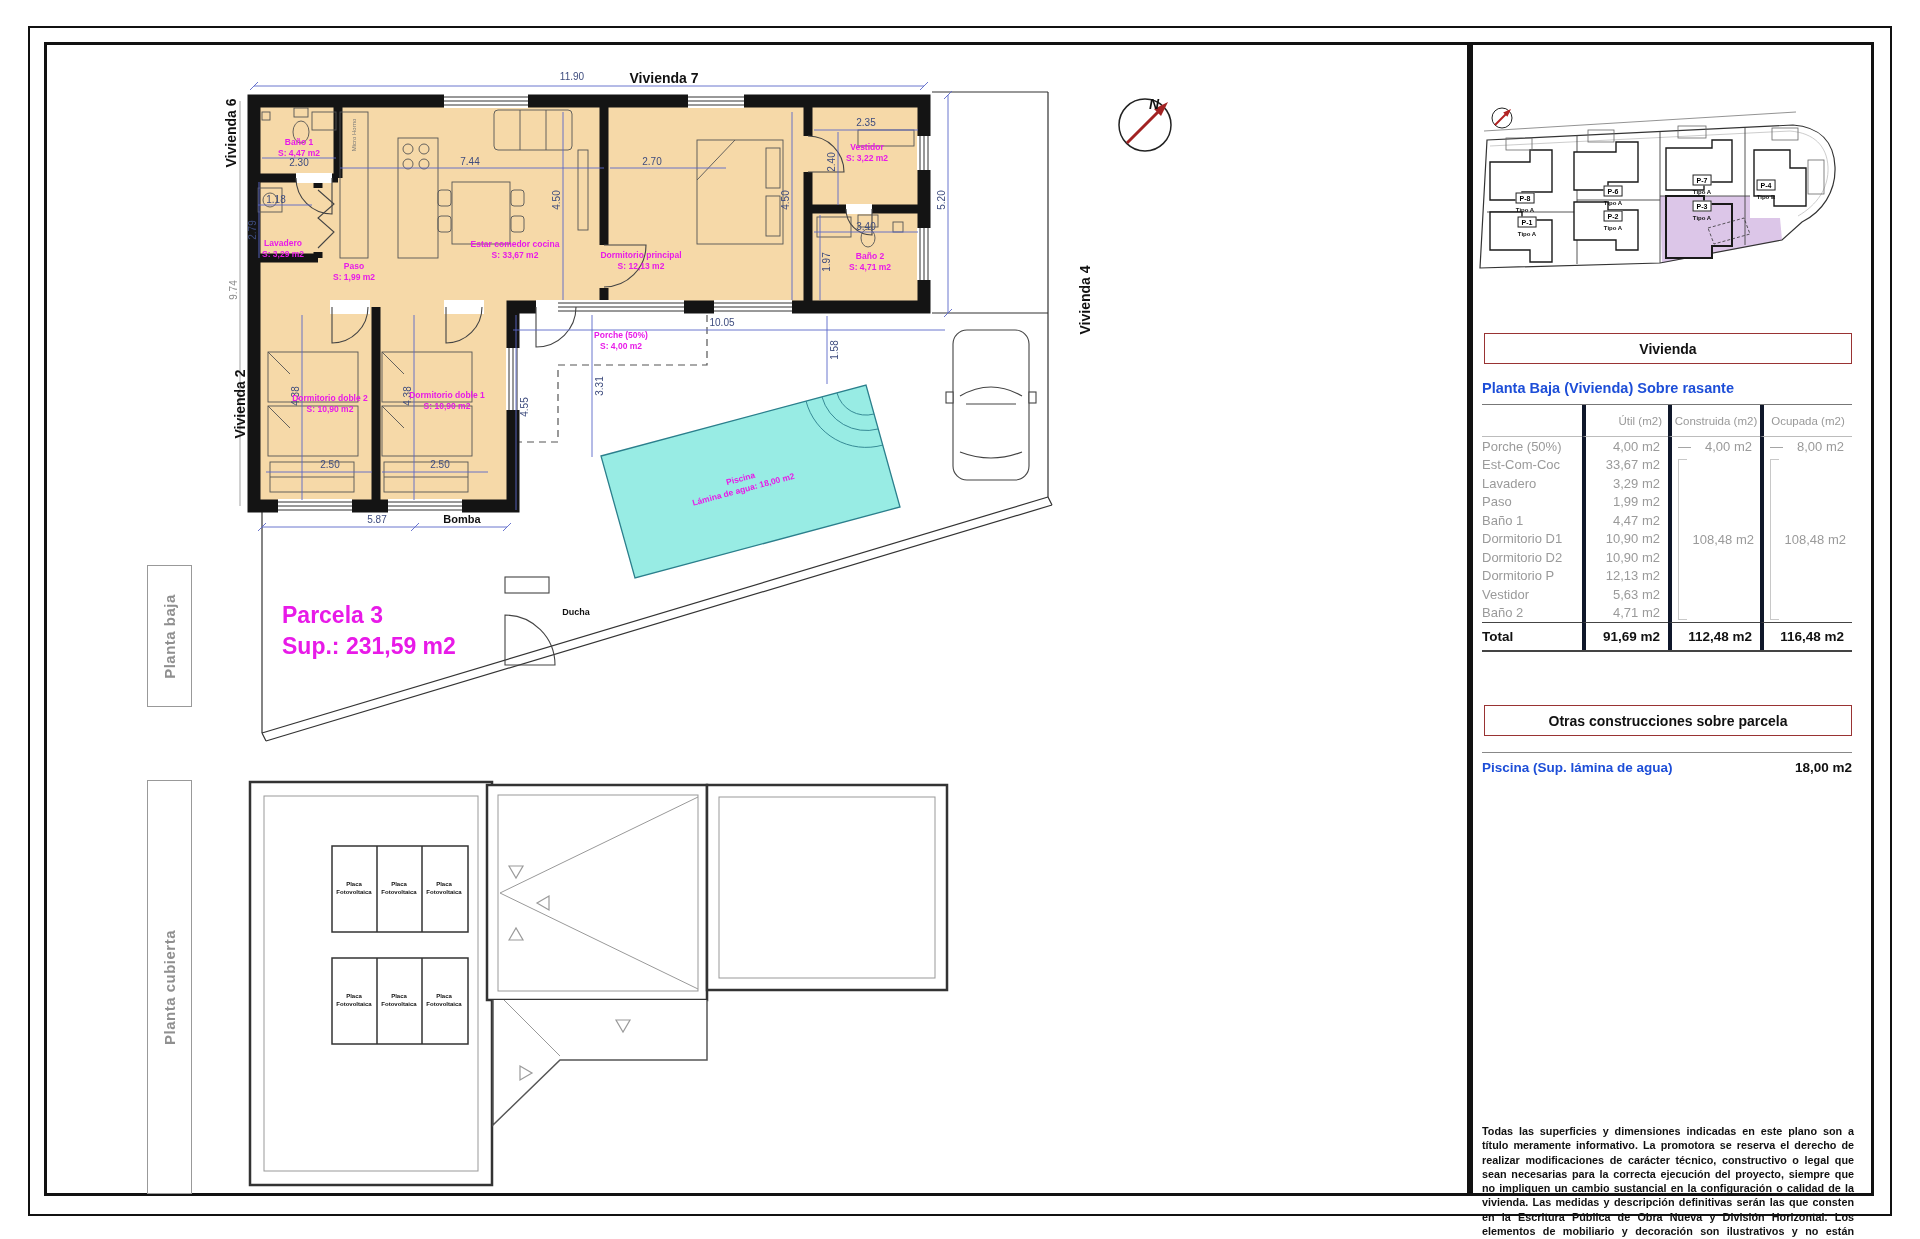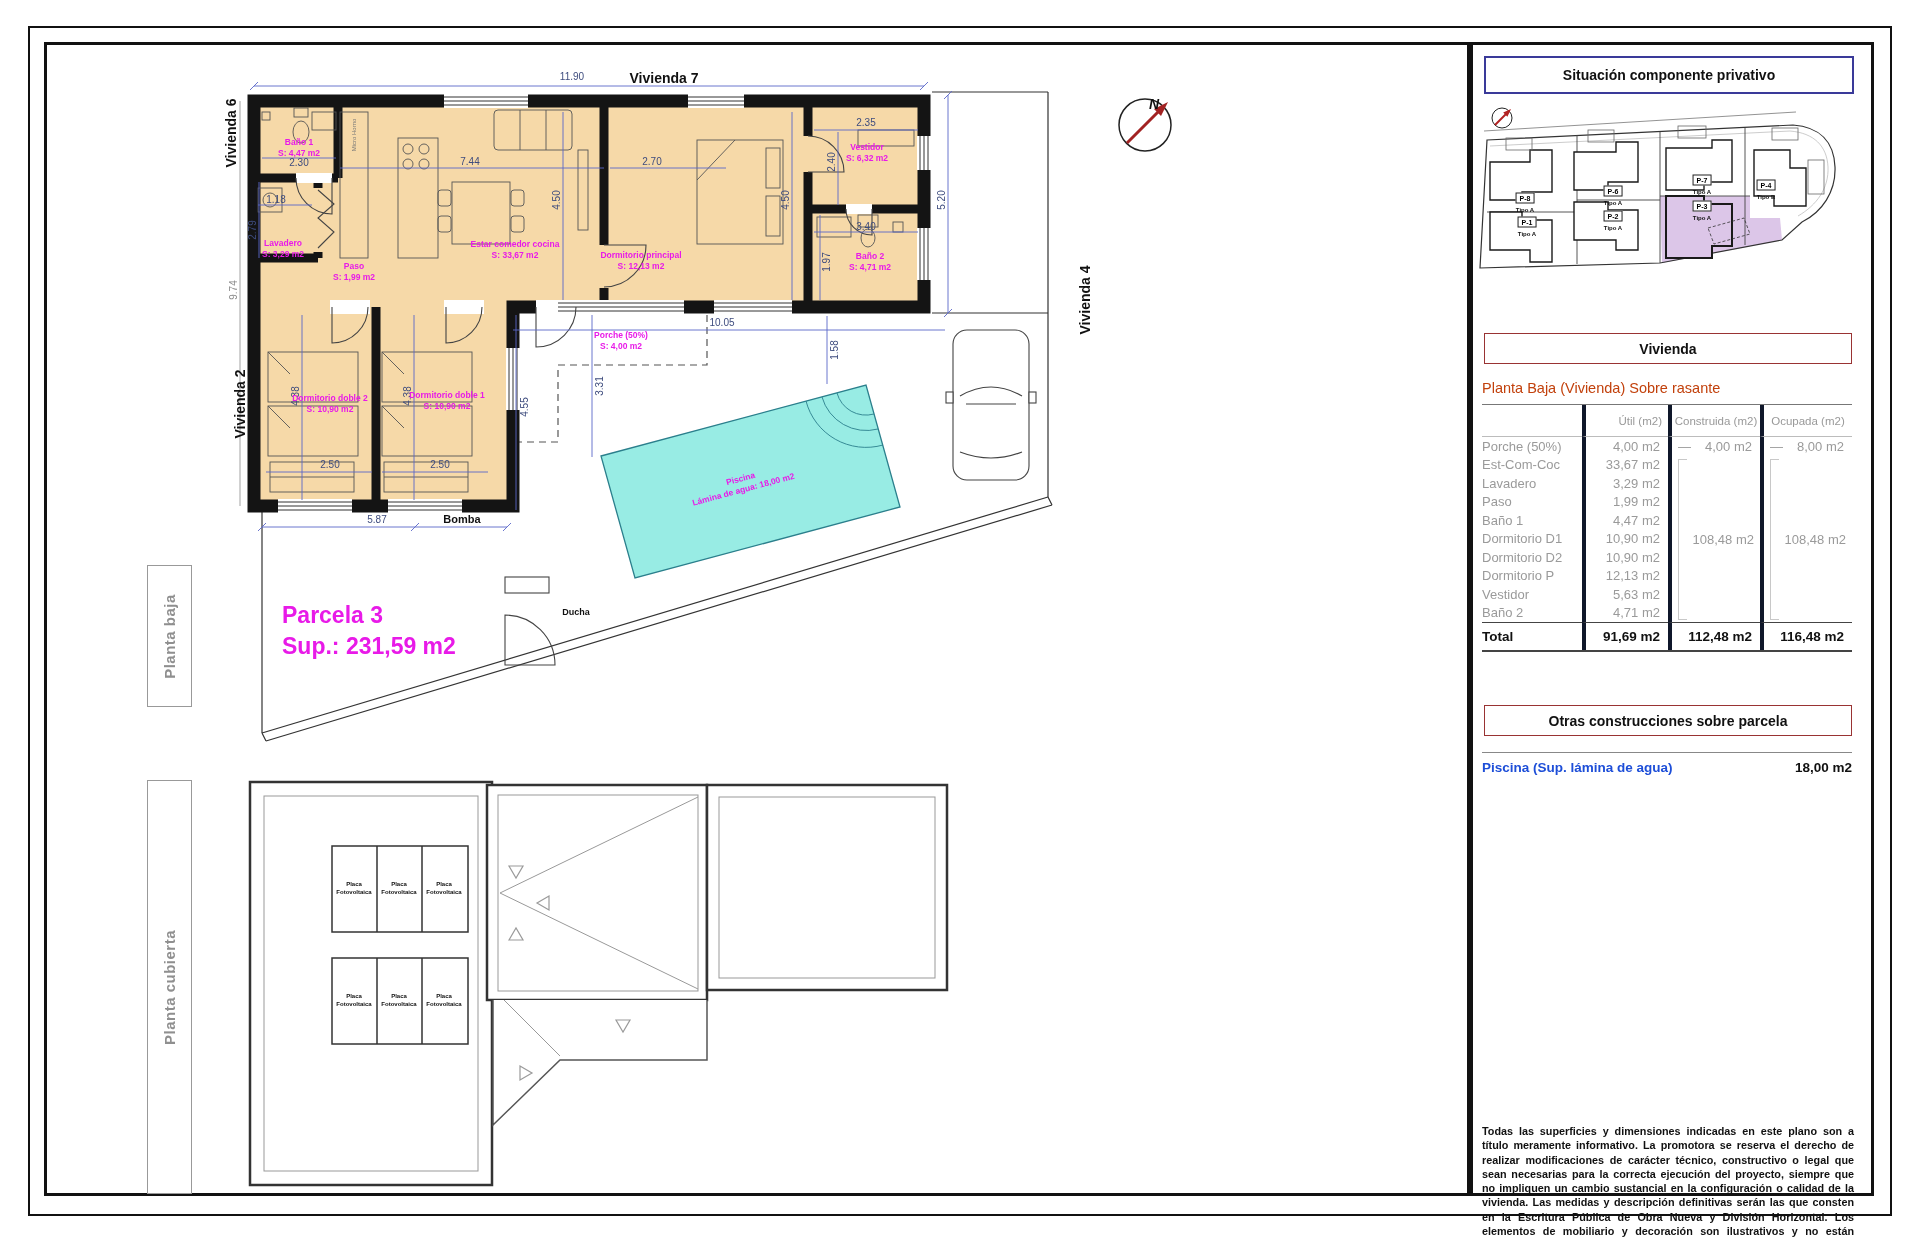--- a/index.html
+++ b/index.html
@@ -18,21 +18,21 @@
   .parcela{position:absolute;color:#e81ae8;font-weight:bold;font-size:23px;white-space:nowrap;text-align:center;}
   .small-b{position:absolute;transform:translate(-50%,-50%);font-weight:bold;color:#111;white-space:nowrap;}
   .micro{position:absolute;transform:translate(-50%,-50%) rotate(-90deg);font-size:6px;color:#777;white-space:nowrap;}
   .plantabox{position:absolute;border:1px solid #999;display:flex;align-items:center;justify-content:center;}
   .plantabox span{transform:rotate(-90deg);color:#8f8f8f;font-weight:bold;font-size:15px;letter-spacing:.5px;white-space:nowrap;}
   .pv{position:absolute;transform:translate(-50%,-50%);font-size:6px;font-weight:bold;color:#111;text-align:center;line-height:1.3;white-space:nowrap;}
   
   .hbox{position:absolute;display:flex;align-items:center;justify-content:center;font-weight:bold;font-size:14px;color:#111;background:#fff;}
   .hbox.blue{border:2px solid #3a3a99;}
   .hbox.red{border:1.5px solid #993333;}
-  .ptitle{position:absolute;font-weight:normal;font-size:14.5px;color:#c2410c;white-space:nowrap;}
+  .ptitle{position:absolute;font-weight:bold;font-size:14.5px;color:#1d4ed8;white-space:nowrap;}
   .plabel{position:absolute;transform:translate(-50%,-50%);font-size:7px;font-weight:bold;border:1px solid #222;background:#fff;padding:0 3px;line-height:9px;white-space:nowrap;}
   .ptipo{position:absolute;transform:translate(-50%,-50%);font-size:6px;font-weight:bold;color:#111;white-space:nowrap;}
   .vtable{position:absolute;left:1482px;top:404px;width:370px;display:grid;grid-template-columns:100px 86px 92px 92px;grid-template-rows:32px repeat(10,18.5px) 28px;border-top:1px solid #777;border-bottom:2px solid #444;}
   .vtable .c2,.vtable .c3,.vtable .c4{border-left:4px solid #0f172a;}
   .vt-h{color:#999;font-size:11.5px;display:flex;align-items:center;justify-content:center;border-bottom:1px solid #bcbcbc;}
   .vt-h.c2{justify-content:flex-end;padding-right:6px;}
   .vt-l{color:#9a9a9a;font-size:13px;display:flex;align-items:center;}
   .vt-v{color:#9a9a9a;font-size:13px;display:flex;align-items:center;justify-content:flex-end;padding-right:8px;}
   .vt-v.fx{justify-content:space-between;padding-left:6px;}
   .vt-t{font-size:13.5px;font-weight:bold;color:#111;display:flex;align-items:center;border-top:1px solid #444;}
@@ -275,21 +275,21 @@
   <span class="dim v" style="left:524px;top:407px">4.55</span>
   <span class="dim" style="left:722px;top:322px">10.05</span>
   <span class="dim v" style="left:599px;top:386px">3.31</span>
   <span class="dim v" style="left:834px;top:350px">1.58</span>
 
   <div class="room" style="left:299px;top:148px"><span>Baño 1</span><br><span>S: 4,47 m2</span></div>
   <div class="room" style="left:283px;top:249px"><span>Lavadero</span><br><span>S: 3,29 m2</span></div>
   <div class="room" style="left:354px;top:272px"><span>Paso</span><br><span>S: 1,99 m2</span></div>
   <div class="room" style="left:515px;top:250px"><span>Estar comedor cocina</span><br><span>S: 33,67 m2</span></div>
   <div class="room" style="left:641px;top:261px"><span>Dormitorio principal</span><br><span>S: 12,13 m2</span></div>
-  <div class="room" style="left:867px;top:153px"><span>Vestidor</span><br><span>S: 6,32 m2</span></div>
+  <div class="room" style="left:867px;top:153px"><span>Vestidor</span><br><span>S: 3,22 m2</span></div>
   <div class="room" style="left:870px;top:262px"><span>Baño 2</span><br><span>S: 4,71 m2</span></div>
   <div class="room" style="left:330px;top:404px"><span>Dormitorio doble 2</span><br><span>S: 10,90 m2</span></div>
   <div class="room" style="left:447px;top:401px"><span>Dormitorio doble 1</span><br><span>S: 10,90 m2</span></div>
   <div class="room" style="left:621px;top:341px"><span>Porche (50%)</span><br><span>S: 4,00 m2</span></div>
   <div class="room tilt" style="left:742px;top:484px"><span>Piscina</span><br><span>Lámina de agua: 18,00 m2</span></div>
 
   <span class="parcela" style="left:282px;top:602px">Parcela 3</span>
   <span class="parcela" style="left:282px;top:633px">Sup.: 231,59 m2</span>
   <span class="small-b" style="left:462px;top:519px;font-size:11px">Bomba</span>
   <span class="small-b" style="left:576px;top:612px;font-size:9px">Ducha</span>
@@ -302,23 +302,20 @@
       <span>Planta cubierta</span>
     </div>
 
   <div class="pv" style="left:354px;top:889px"><span>Placa</span><br><span>Fotovoltaica</span></div>
   <div class="pv" style="left:399px;top:889px"><span>Placa</span><br><span>Fotovoltaica</span></div>
   <div class="pv" style="left:444px;top:889px"><span>Placa</span><br><span>Fotovoltaica</span></div>
   <div class="pv" style="left:354px;top:1001px"><span>Placa</span><br><span>Fotovoltaica</span></div>
   <div class="pv" style="left:399px;top:1001px"><span>Placa</span><br><span>Fotovoltaica</span></div>
   <div class="pv" style="left:444px;top:1001px"><span>Placa</span><br><span>Fotovoltaica</span></div>
 
-  <div class="hbox blue" style="left:1484px;top:56px;width:366px;height:34px">
-      <span>Situación componente privativo</span>
-    </div>
 
   <svg style="left:1476px;top:100px" width="382" height="235" viewBox="0 0 382 235">
     <g>
       <circle cx="26" cy="18" r="10" stroke="#222" stroke-width="1" fill="none"></circle>
       <line x1="19" y1="25" x2="33" y2="11" stroke="#b22222" stroke-width="2"></line>
       <polygon points="35,9 31.4,16.8 27.2,12.6" fill="#b22222"></polygon>
     </g>
     <path d="M8,31 L320,12" stroke="#777" stroke-width="0.8" fill="none"></path>
     <polygon points="184,96 274,96 274,118 304,118 306,140 186,163" fill="#DCC6E8"></polygon>
     <path d="M11,40 L317,25 C344,27 358,42 359,67 C360,92 346,112 326,122 L306,140 L184,163 L4,168 Z" stroke="#333" stroke-width="1.2" fill="none"></path>

